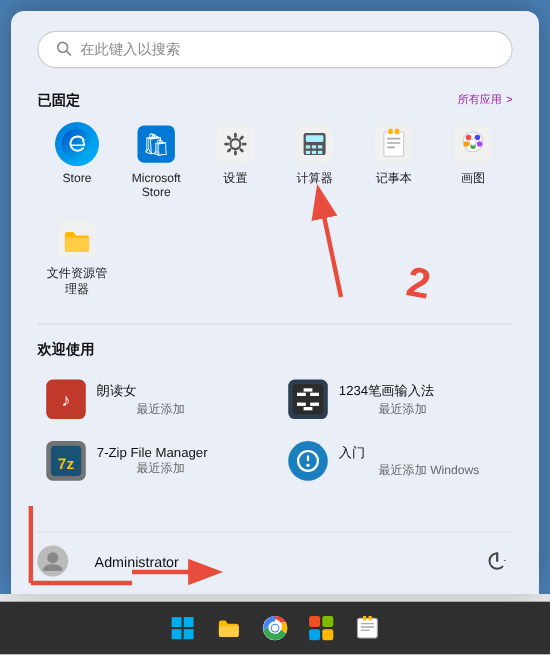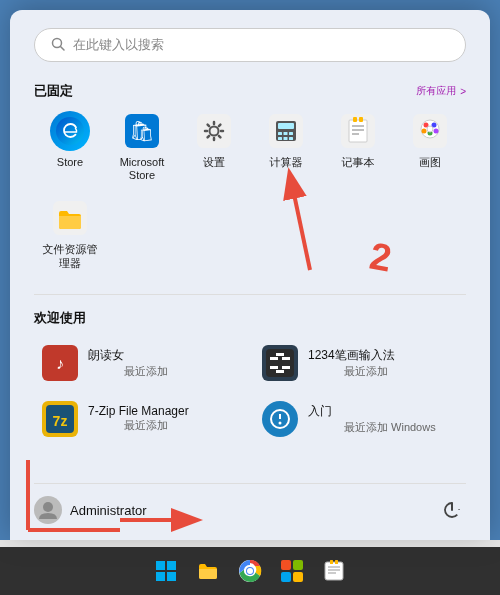--- a/index.html
+++ b/index.html
@@ -192,21 +192,21 @@
       margin-top: auto;
       padding-top: 12px;
       display: flex;
       align-items: center;
       justify-content: space-between;
       border-top: 1px solid #ddd;
     }
     .user-info {
       display: flex;
       align-items: center;
-      gap: 8px;
+      gap: 24px;
       cursor: pointer;
     }
     .user-icon {
       width: 28px;
       height: 28px;
       border-radius: 50%;
       background: #bbb;
       display: flex;
       align-items: center;
       justify-content: center;
@@ -432,21 +432,21 @@
             <rect x="10" y="21" width="8" height="3" fill="white"></rect>
           </svg>
         </div>
         <div class="rec-info">
           <span class="rec-name">1234笔画输入法</span>
           <span class="rec-meta">最近添加</span>
         </div>
       </div>
 
       <div class="rec-item">
-        <div class="rec-icon" style="background:#eab308; border-radius:6px;justify-content:center;">
+        <div class="rec-icon" style="background:#737373; border-radius:6px;justify-content:center;">
           <svg width="28" height="28" viewBox="0 0 28 28">
             <rect width="28" height="28" rx="4" fill="#1a5276"></rect>
             <text x="14" y="21" text-anchor="middle" font-size="14" font-weight="bold" fill="#f1c40f">7z</text>
           </svg>
         </div>
         <div class="rec-info">
           <span class="rec-name">7-Zip File Manager</span>
           <span class="rec-meta">最近添加</span>
         </div>
       </div>

